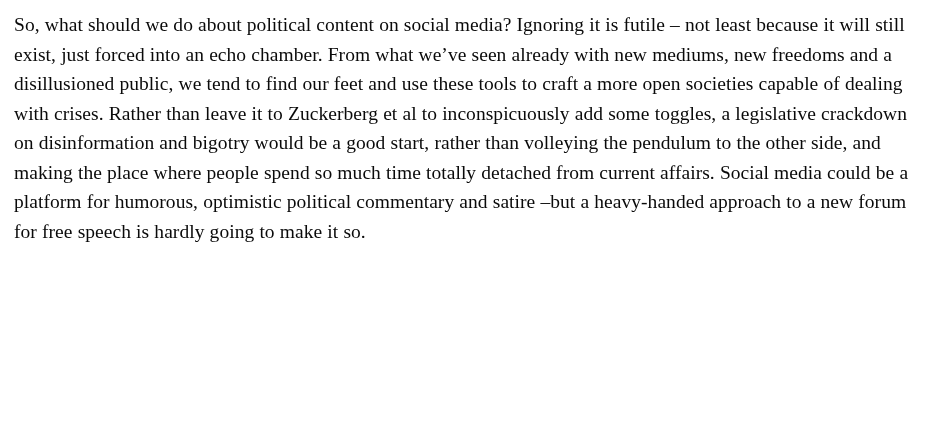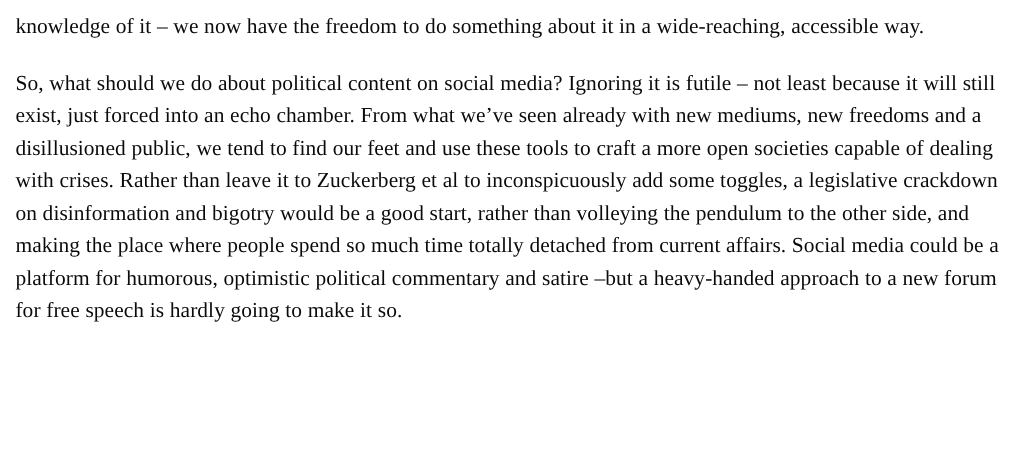--- a/index.html
+++ b/index.html
@@ -31,15 +31,14 @@
     color: #0a0a0a;
   }
   .para:last-child {
     margin-bottom: 0;
   }
 </style>
 </head>
 <body>
 
 <div class="page">
-  <p class="para">knowledge of it – we now have the freedom to do something about it in a wide-reaching, accessible way.</p>
   <p class="para">So, what should we do about political content on social media? Ignoring it is futile – not least because it will still exist, just forced into an echo chamber. From what we’ve seen already with new mediums, new freedoms and a disillusioned public, we tend to find our feet and use these tools to craft a more open societies capable of dealing with crises. Rather than leave it to Zuckerberg et al to inconspicuously add some toggles, a legislative crackdown on disinformation and bigotry would be a good start, rather than volleying the pendulum to the other side, and making the place where people spend so much time totally detached from current affairs. Social media could be a platform for humorous, optimistic political commentary and satire –but a heavy-handed approach to a new forum for free speech is hardly going to make it so.</p>
 </div>
 
 </body></html>

